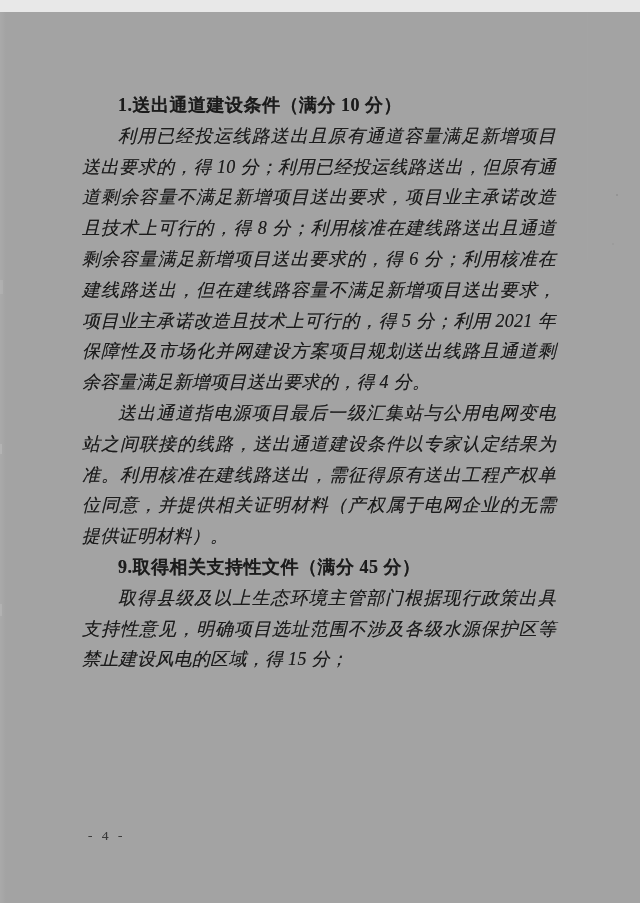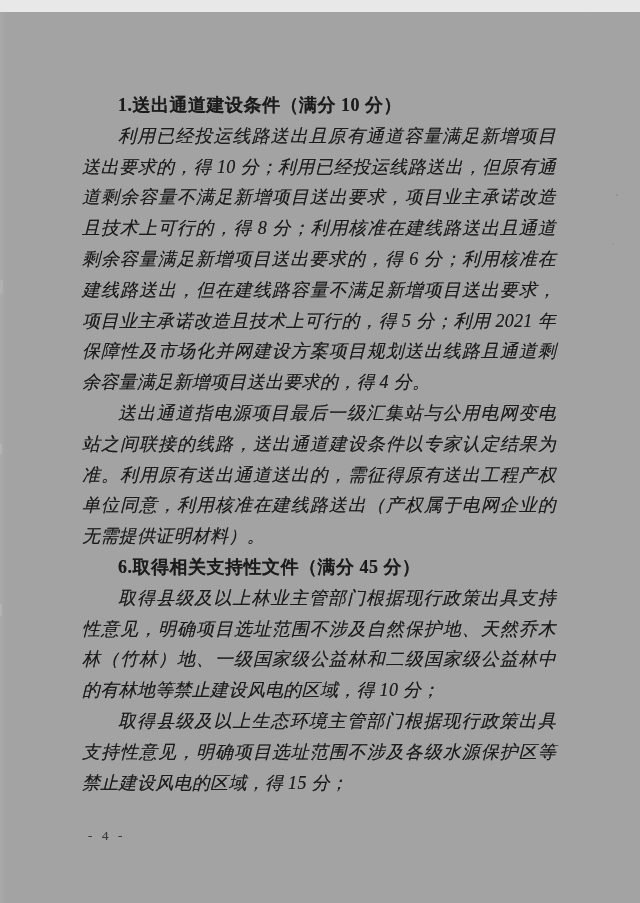--- a/index.html
+++ b/index.html
@@ -99,23 +99,22 @@
   }
 </style>
 </head>
 <body>
 
 <div class="page">
 
   <div class="content">
     <h2>1.送出通道建设条件（满分 10 分）</h2>
     <p>利用已经投运线路送出且原有通道容量满足新增项目送出要求的，得 10 分；利用已经投运线路送出，但原有通道剩余容量不满足新增项目送出要求，项目业主承诺改造且技术上可行的，得 8 分；利用核准在建线路送出且通道剩余容量满足新增项目送出要求的，得 6 分；利用核准在建线路送出，但在建线路容量不满足新增项目送出要求，项目业主承诺改造且技术上可行的，得 5 分；利用 2021 年保障性及市场化并网建设方案项目规划送出线路且通道剩余容量满足新增项目送出要求的，得 4 分。</p>
-    <p>送出通道指电源项目最后一级汇集站与公用电网变电站之间联接的线路，送出通道建设条件以专家认定结果为准。利用原有送出通道送出的，需征得原有送出工程产权单位同意，利用核准在建线路送出（产权属于电网企业的无需提供证明材料）。</p>
-    <h2>6.取得相关支持性文件（满分 45 分）</h2>
-    <p>取得县级及以上林业主管部门根据现行政策出具支持性意见，明确项目选址范围不涉及自然保护地、天然乔木林（竹林）地、一级国家级公益林和二级国家级公益林中的有林地等禁止建设风电的区域，得 10 分；</p>
+    <p>送出通道指电源项目最后一级汇集站与公用电网变电站之间联接的线路，送出通道建设条件以专家认定结果为准。利用核准在建线路送出，需征得原有送出工程产权单位同意，并提供相关证明材料（产权属于电网企业的无需提供证明材料）。</p>
+    <h2>9.取得相关支持性文件（满分 45 分）</h2>
     <p>取得县级及以上生态环境主管部门根据现行政策出具支持性意见，明确项目选址范围不涉及各级水源保护区等禁止建设风电的区域，得 15 分；</p>
   </div>
 
   <div class="page-number">- 4 -</div>
 
   <div class="artifact fold-line"></div>
   <div class="artifact speck-1"></div>
   <div class="artifact speck-2"></div>
   <div class="artifact edge-mark-1"></div>
   <div class="artifact edge-mark-2"></div>

